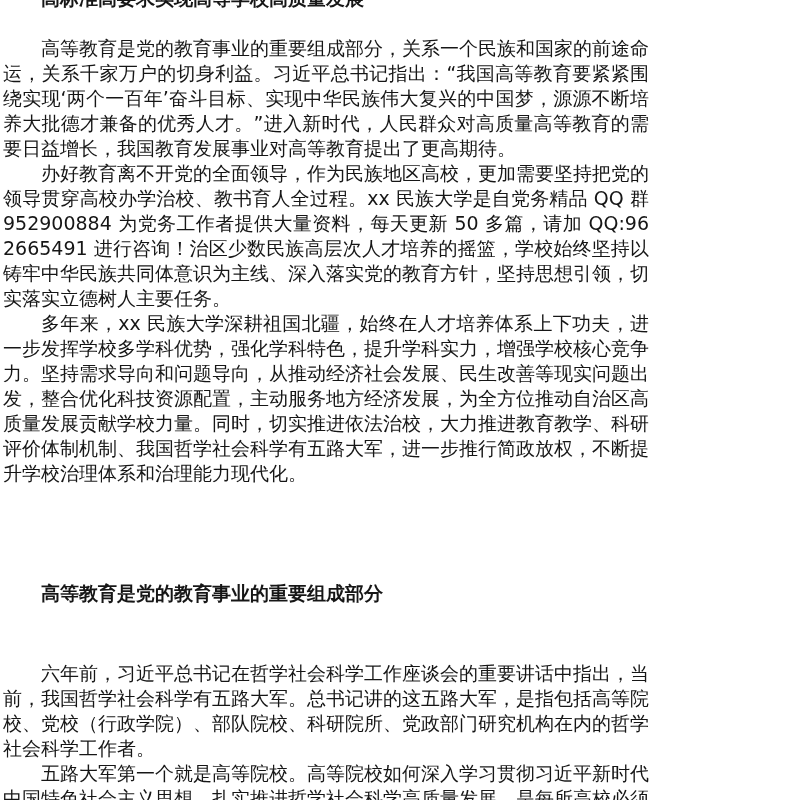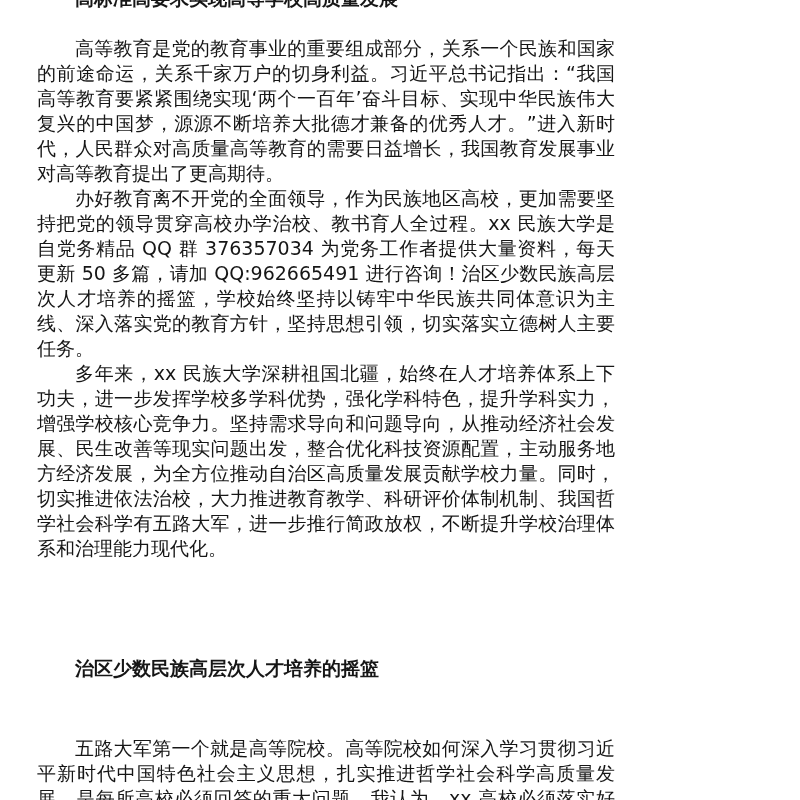--- a/index.html
+++ b/index.html
@@ -11,21 +11,21 @@
     width: 800px;
     height: 800px;
     overflow: hidden;
     font-family: "DejaVu Sans", "Liberation Sans", sans-serif;
     color: #161616;
   }
   .page {
     box-sizing: border-box;
     width: 652px;
     height: 800px;
-    padding: 0 37px;
+    padding: 0 3px;
     overflow: hidden;
     background: #ffffff;
   }
   .doc {
     
     margin-top: -14px;
   }
   .sec-title {
     font-size: 19px;
     line-height: 25px;
@@ -55,23 +55,24 @@
 </head>
 <body>
 
 <div class="page">
   <div class="doc">
 
     <h2 class="sec-title first">高标准高要求实现高等学校高质量发展</h2>
 
     <p class="para">高等教育是党的教育事业的重要组成部分，关系一个民族和国家的前途命运，关系千家万户的切身利益。习近平总书记指出：“我国高等教育要紧紧围绕实现‘两个一百年’奋斗目标、实现中华民族伟大复兴的中国梦，源源不断培养大批德才兼备的优秀人才。”进入新时代，人民群众对高质量高等教育的需要日益增长，我国教育发展事业对高等教育提出了更高期待。</p>
 
-    <p class="para">办好教育离不开党的全面领导，作为民族地区高校，更加需要坚持把党的领导贯穿高校办学治校、教书育人全过程。xx 民族大学是自党务精品 QQ 群 376357034 为党务工作者提供大量资料，每天更新 50 多篇，请加 QQ:962665491 进行咨询！治区少数民族高层次人才培养的摇篮，学校始终坚持以铸牢中华民族共同体意识为主线、深入落实党的教育方针，坚持思想引领，切实落实立德树人主要任务。</p>
+    <p class="para">办好教育离不开党的全面领导，作为民族地区高校，更加需要坚持把党的领导贯穿高校办学治校、教书育人全过程。xx 民族大学是自党务精品 QQ 群 952900884 为党务工作者提供大量资料，每天更新 50 多篇，请加 QQ:962665491 进行咨询！治区少数民族高层次人才培养的摇篮，学校始终坚持以铸牢中华民族共同体意识为主线、深入落实党的教育方针，坚持思想引领，切实落实立德树人主要任务。</p>
 
     <p class="para">多年来，xx 民族大学深耕祖国北疆，始终在人才培养体系上下功夫，进一步发挥学校多学科优势，强化学科特色，提升学科实力，增强学校核心竞争力。坚持需求导向和问题导向，从推动经济社会发展、民生改善等现实问题出发，整合优化科技资源配置，主动服务地方经济发展，为全方位推动自治区高质量发展贡献学校力量。同时，切实推进依法治校，大力推进教育教学、科研评价体制机制、我国哲学社会科学有五路大军，进一步推行简政放权，不断提升学校治理体系和治理能力现代化。</p>
 
-    <h2 class="sec-title second">治区少数民族高层次人才培养的摇篮</h2>
+    <h2 class="sec-title second">高等教育是党的教育事业的重要组成部分</h2>
 
+    <p class="para">六年前，习近平总书记在哲学社会科学工作座谈会的重要讲话中指出，当前，我国哲学社会科学有五路大军。总书记讲的这五路大军，是指包括高等院校、党校（行政学院）、部队院校、科研院所、党政部门研究机构在内的哲学社会科学工作者。</p>
 
     <p class="para">五路大军第一个就是高等院校。高等院校如何深入学习贯彻习近平新时代中国特色社会主义思想，扎实推进哲学社会科学高质量发展，是每所高校必须回答的重大问题。我认为，xx 高校必须落实好中共中央宣传部、教育部联合印发的《面向 2035 高校哲学社会科学高质量发展行动计划》《xx 哲学社会科学“十四五”发展规划》这两个纲领性文件。文件强调要以习近平总书记关于哲学社会科学工作的重要论述为根本指引，围绕充分发挥高校作为我国</p>
 
   </div>
 </div>
 
 </body></html>

